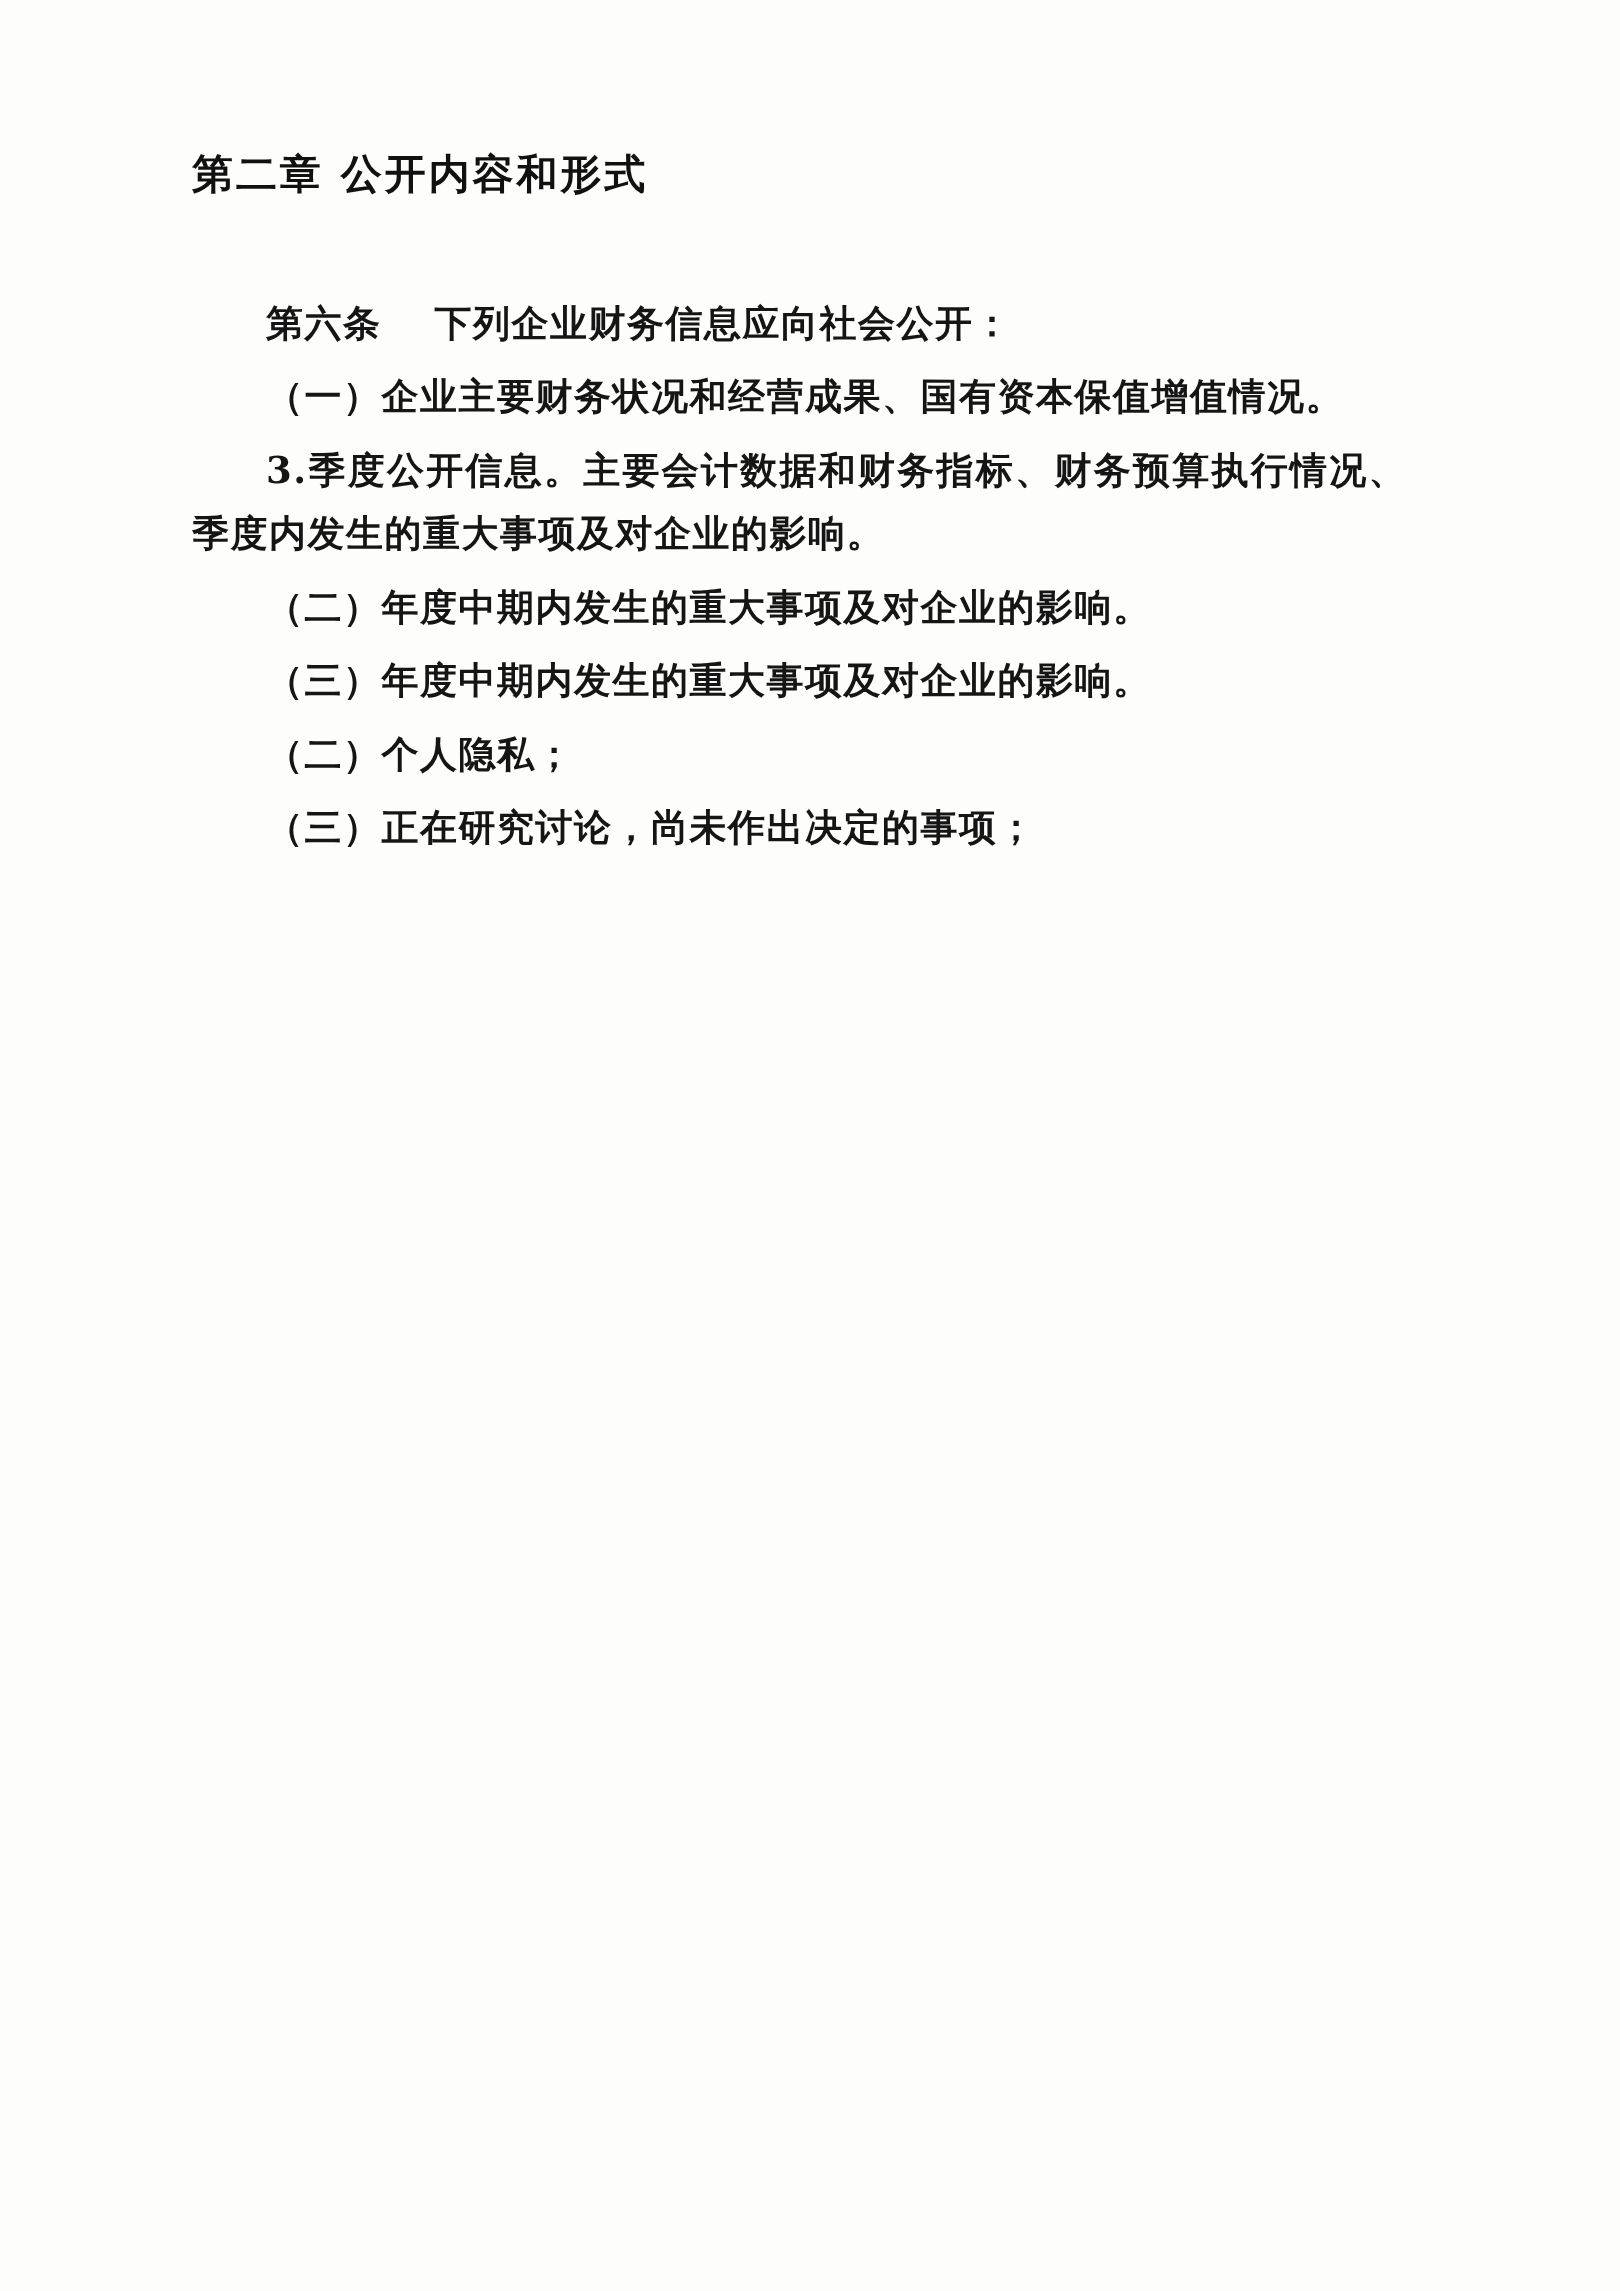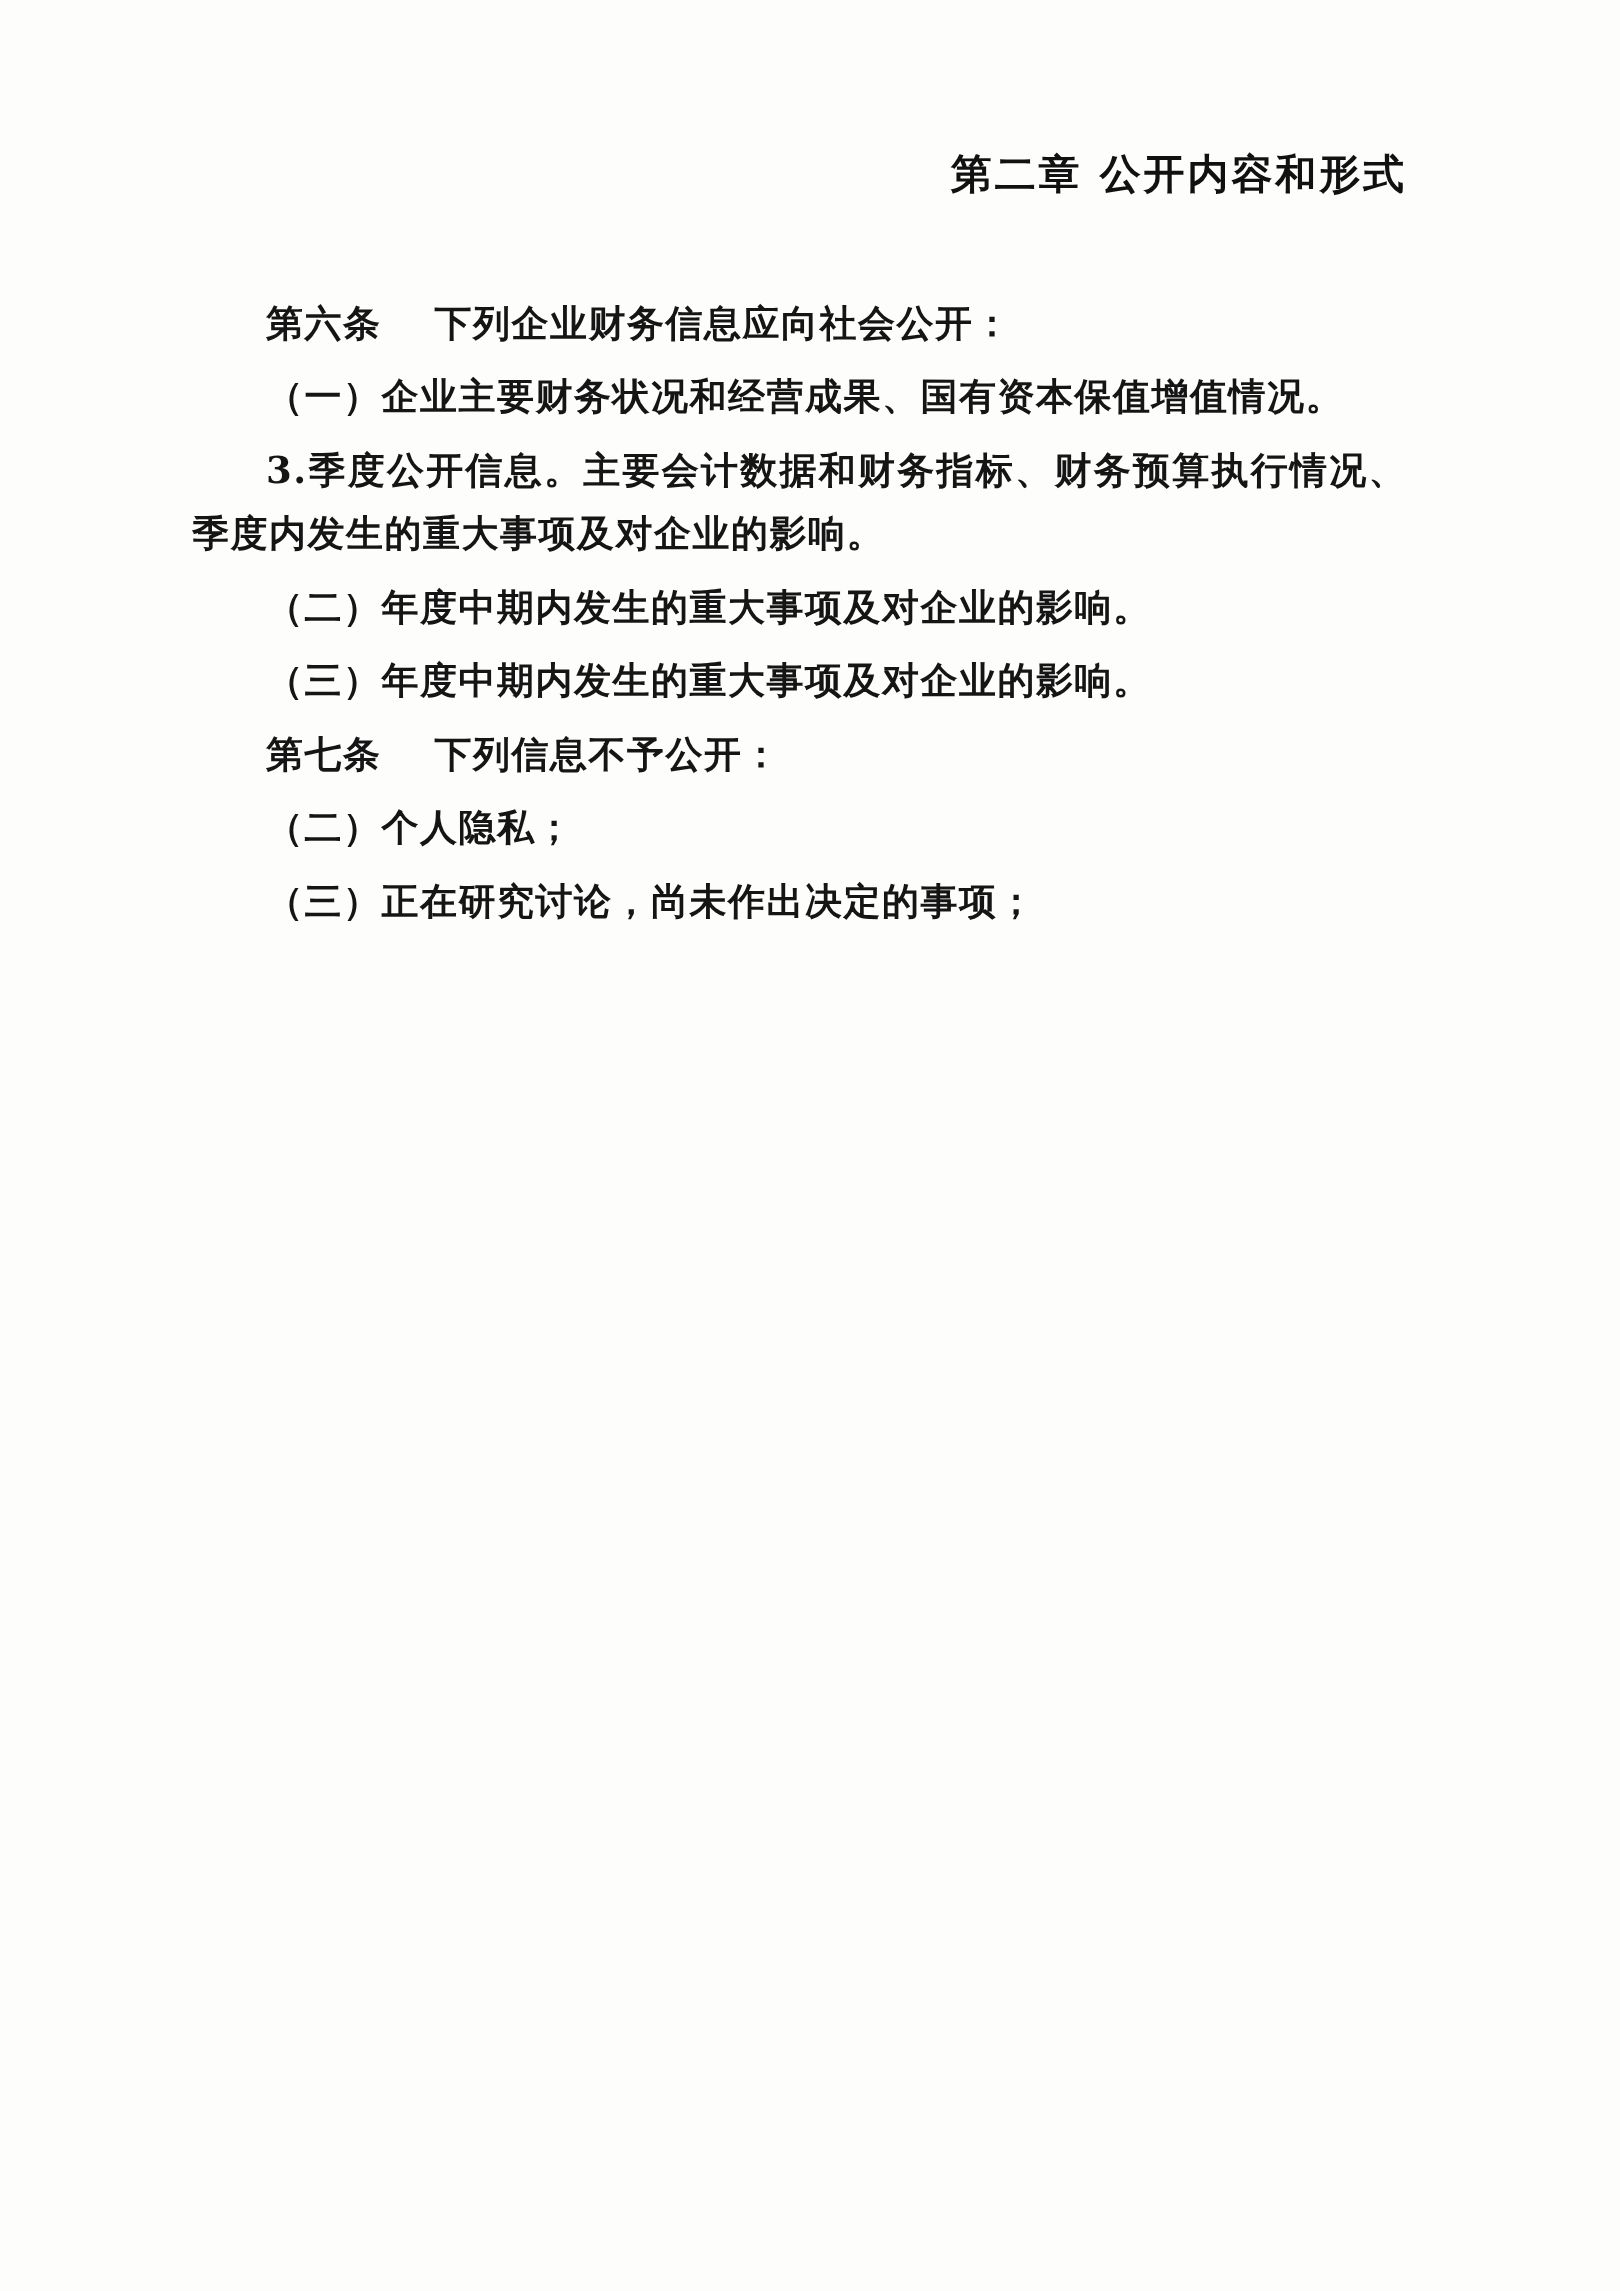--- a/index.html
+++ b/index.html
@@ -22,21 +22,21 @@
     height: 2292px;
     background: #fdfdfb;
   }
   .content {
     position: absolute;
     left: 192px;
     top: 147px;
     width: 1215px;
   }
   .doc-title {
-    text-align: right;
+    text-align: left;
     font-size: 41px;
     font-weight: 700;
     letter-spacing: 2.9px;
     margin: 0 0 90px 0;
     font-family: "DejaVu Serif", "Liberation Serif", serif;
     color: #111;
   }
   .para {
     font-size: 37px;
     line-height: 1.72;
@@ -57,19 +57,18 @@
 <div class="page">
   <div class="content">
 
     <h1 class="doc-title">第二章  公开内容和形式</h1>
 
     <p class="para indent">第六条　  下列企业财务信息应向社会公开：</p>
     <p class="para indent">（一）企业主要财务状况和经营成果、国有资本保值增值情况。</p>
     <p class="para indent">3.季度公开信息。主要会计数据和财务指标、财务预算执行情况、季度内发生的重大事项及对企业的影响。</p>
     <p class="para indent">（二）年度中期内发生的重大事项及对企业的影响。</p>
     <p class="para indent">（三）年度中期内发生的重大事项及对企业的影响。</p>
-    <p class="para indent">第七条　  下列信息不予公开：</p>
     <p class="para indent">（二）个人隐私；</p>
     <p class="para indent">（三）正在研究讨论，尚未作出决定的事项；</p>
 
   </div>
 </div>
 
 
 </body></html>

